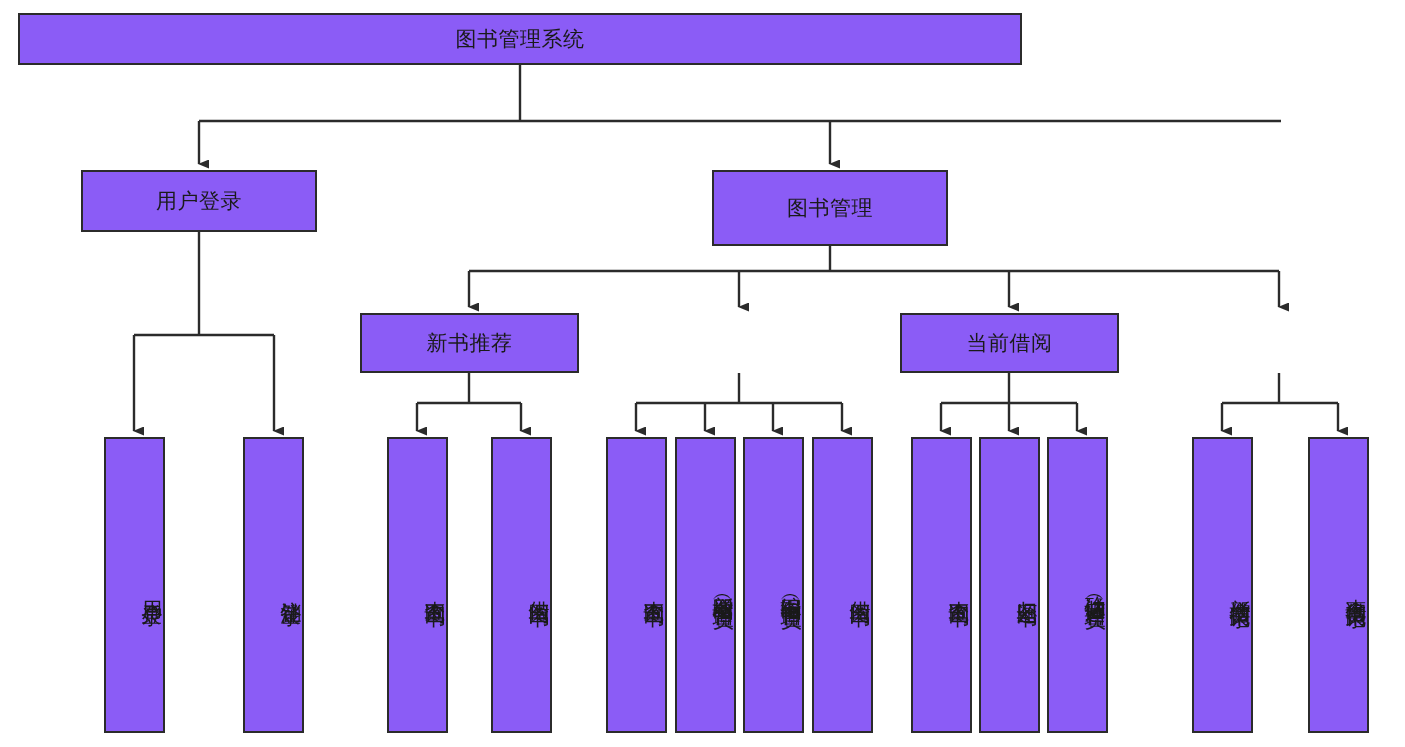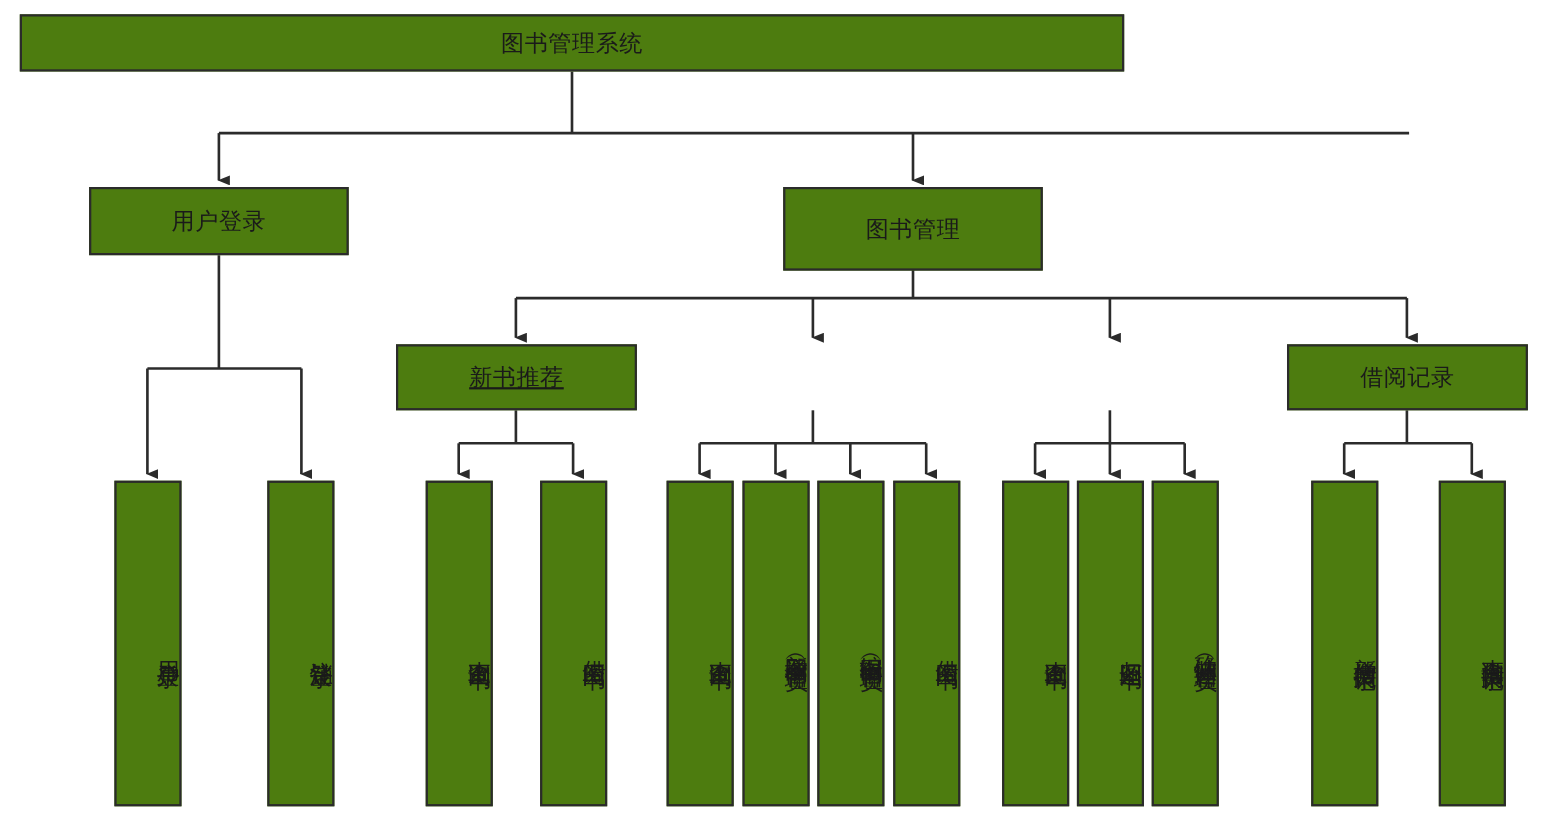--- a/index.html
+++ b/index.html
@@ -19,21 +19,21 @@
     position: absolute;
     left: 0;
     top: 0;
     width: 1405px;
     height: 747px;
     pointer-events: none;
   }
   .node {
     position: absolute;
     box-sizing: border-box;
-    background: #4d7c0f;
+    background: #8b5cf6;
     border: 2px solid #2b2b2b;
     display: flex;
     align-items: center;
     justify-content: center;
     color: #1a1a1a;
   }
   .node.horiz {
     font-size: 21px;
     letter-spacing: 0.5px;
   }
@@ -125,25 +125,25 @@
     <span>图书管理系统</span>
   </div>
 
   <div class="node horiz" style="left:81px; top:170px; width:236px; height:62px;">
     <span>用户登录</span>
   </div>
   <div class="node horiz" style="left:712px; top:170px; width:236px; height:76px;">
     <span>图书管理</span>
   </div>
 
-  <div class="node horiz" style="left:360px; top:313px; width:219px; height:60px;text-decoration:underline;">
+  <div class="node horiz" style="left:360px; top:313px; width:219px; height:60px;">
     <span>新书推荐</span>
   </div>
-  <div class="node horiz" style="left:1170px; top:313px; width:219px; height:60px;">
-    <span>借阅记录</span>
+  <div class="node horiz" style="left:900px; top:313px; width:219px; height:60px;">
+    <span>当前借阅</span>
   </div>
 
   <div class="node vert" style="left:104px; top:437px; width:61px; height:296px;">
     <span class="vtext">用户登录</span>
   </div>
   <div class="node vert" style="left:243px; top:437px; width:61px; height:296px;">
     <span class="vtext">注销登录</span>
   </div>
 
   <div class="node vert" style="left:387px; top:437px; width:61px; height:296px;">

